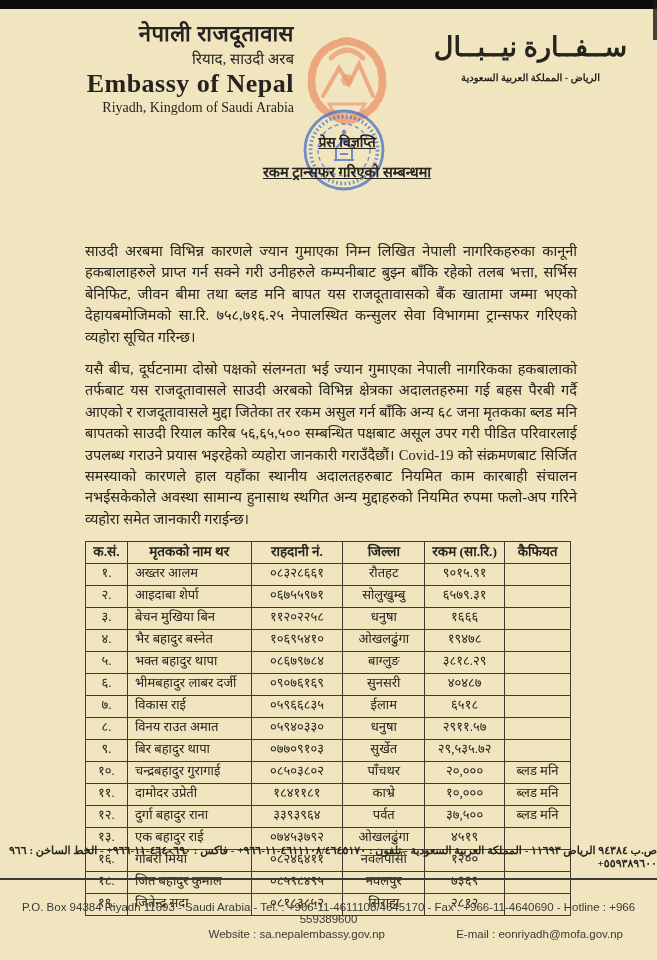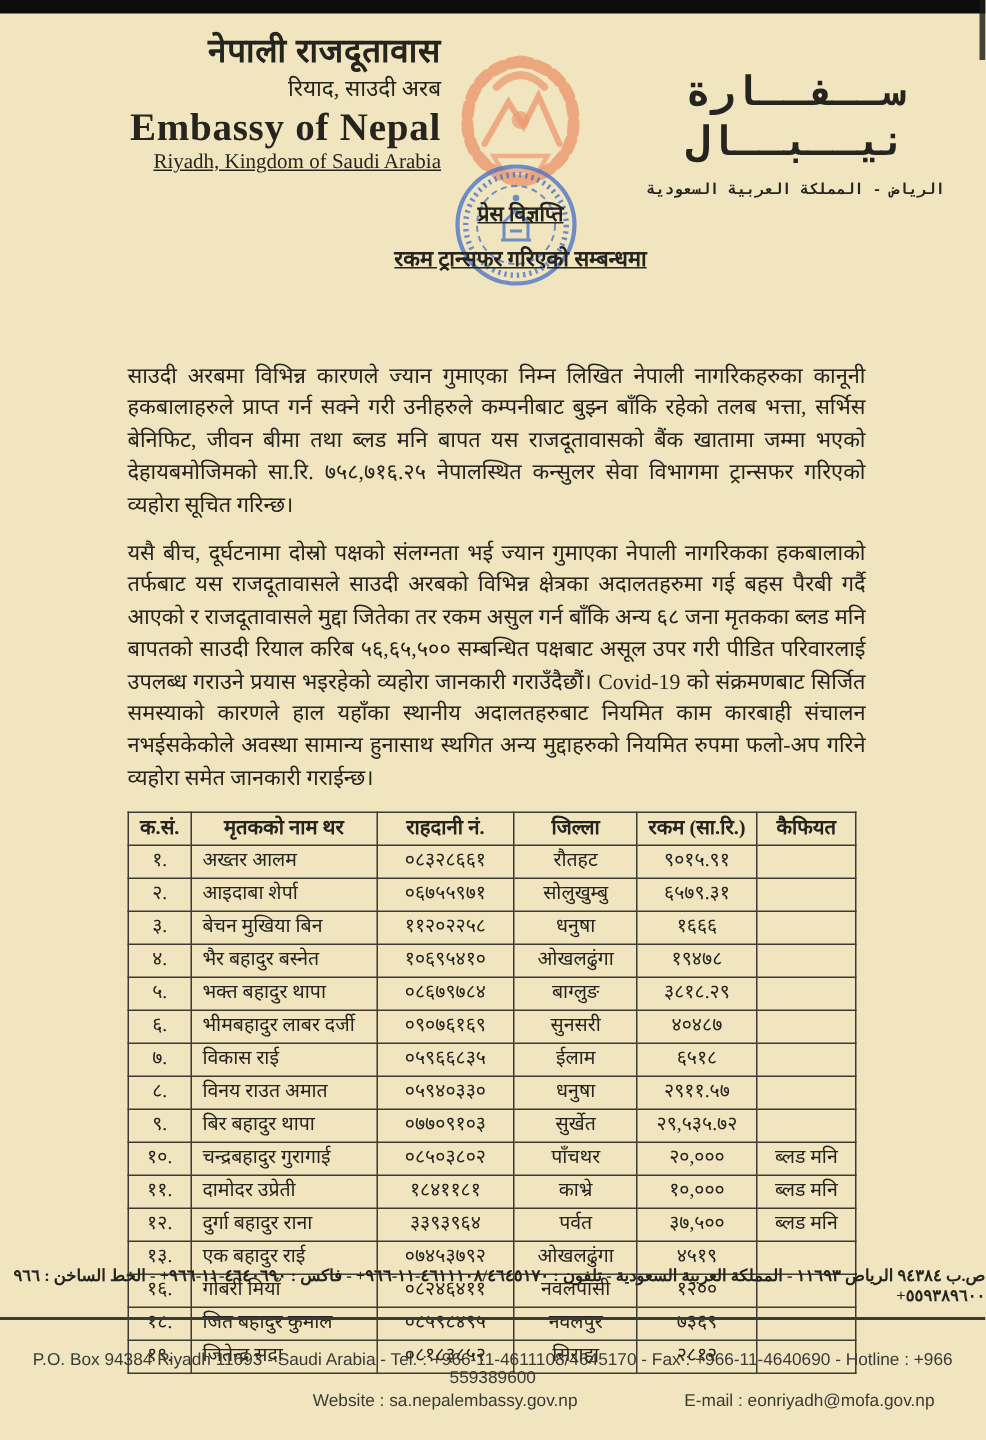--- a/index.html
+++ b/index.html
@@ -9,31 +9,31 @@
     font-family:"Liberation Serif", serif;
   }
   .topbar{position:absolute;top:0;left:0;width:657px;height:9px;background:#0d0d0d;}
   .edge-right{position:absolute;top:0;right:0;width:4px;height:40px;background:#1a1a18;opacity:.8;}
 
   
   .hdr-left{position:absolute;left:58px;top:17px;width:236px;text-align:right;}
   .hdr-left .np1{font-size:22px;font-weight:bold;letter-spacing:.5px;}
   .hdr-left .np2{font-size:15px;margin-top:1px;}
   .hdr-left .en1{font-size:26px;font-weight:bold;margin-top:1px;letter-spacing:.5px;}
-  .hdr-left .en2{font-size:14px;margin-top:1px;text-decoration:underline;}
+  .hdr-left .en2{font-size:14px;margin-top:1px;}
 
   .emblem{position:absolute;left:293px;top:34px;width:108px;height:96px;opacity:.85;}
   .stamp{position:absolute;left:302px;top:108px;width:84px;height:84px;opacity:.78;}
 
   .press-title{position:absolute;left:272px;top:132px;width:150px;text-align:center;
     font-weight:bold;font-size:14px;text-decoration:underline;}
   .subject-title{position:absolute;left:222px;top:161px;width:250px;text-align:center;
     font-weight:bold;font-size:14.5px;text-decoration:underline;}
 
-  .hdr-right{position:absolute;right:14px;top:46px;width:225px;text-align:center;direction:rtl;font-family:Liberation Mono, monospace;}
+  .hdr-right{position:absolute;right:14px;top:31px;width:225px;text-align:center;direction:rtl;}
   .hdr-right .ar1{font-size:27px;font-weight:bold;}
   .hdr-right .ar2{font-size:10px;font-weight:bold;margin-top:9px;}
 
   
   .content{position:absolute;left:85px;top:197px;width:492px;margin-top:44px;}
   .para{font-size:14.5px;line-height:21.4px;text-align:justify;margin:0 0 11px 0;}
 
   table.list{border-collapse:collapse;width:486px;margin-top:3px;font-size:13px;}
   table.list th,table.list td{
     border:1.6px solid #3c3a32;padding:1px 4px;text-align:center;

